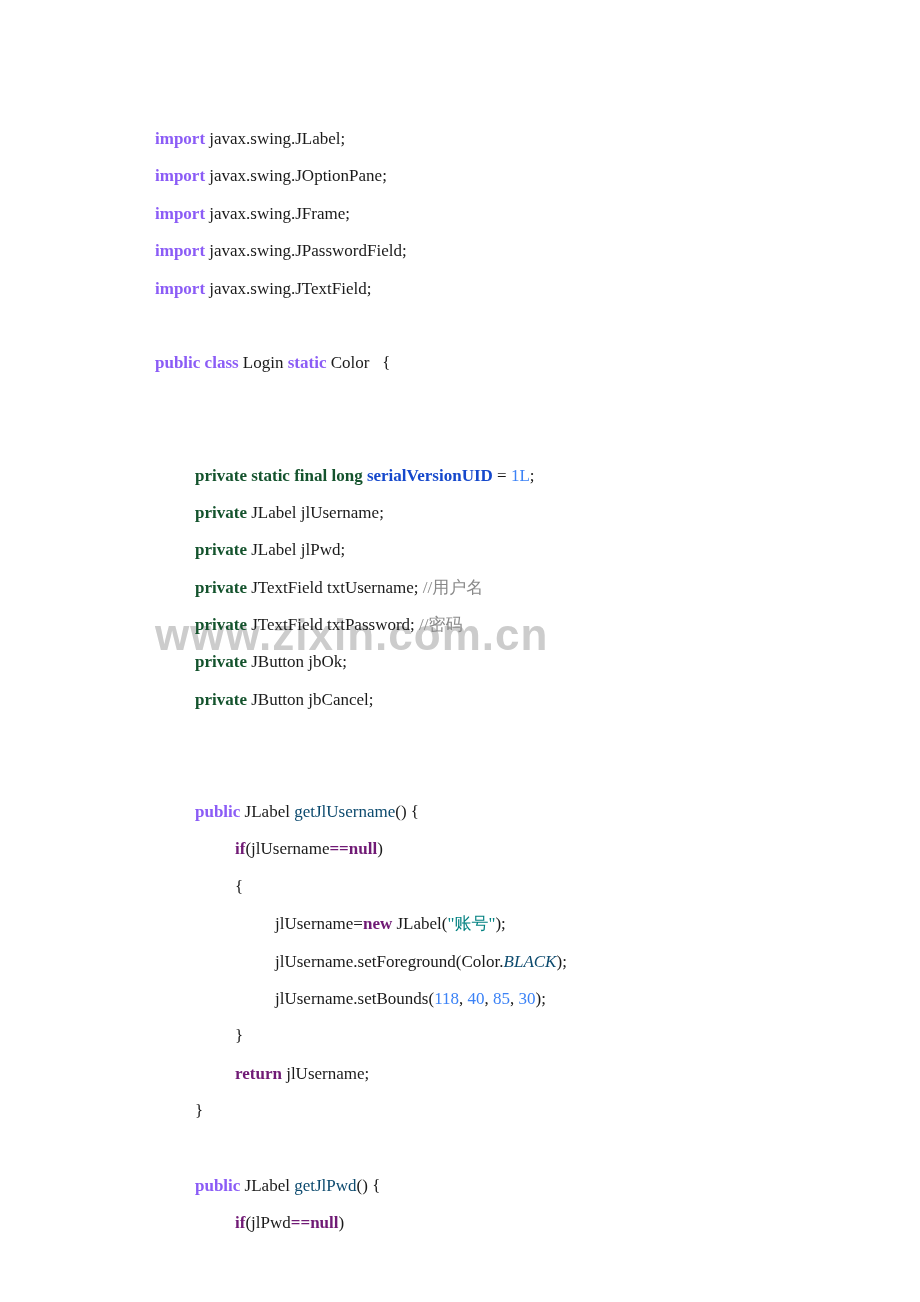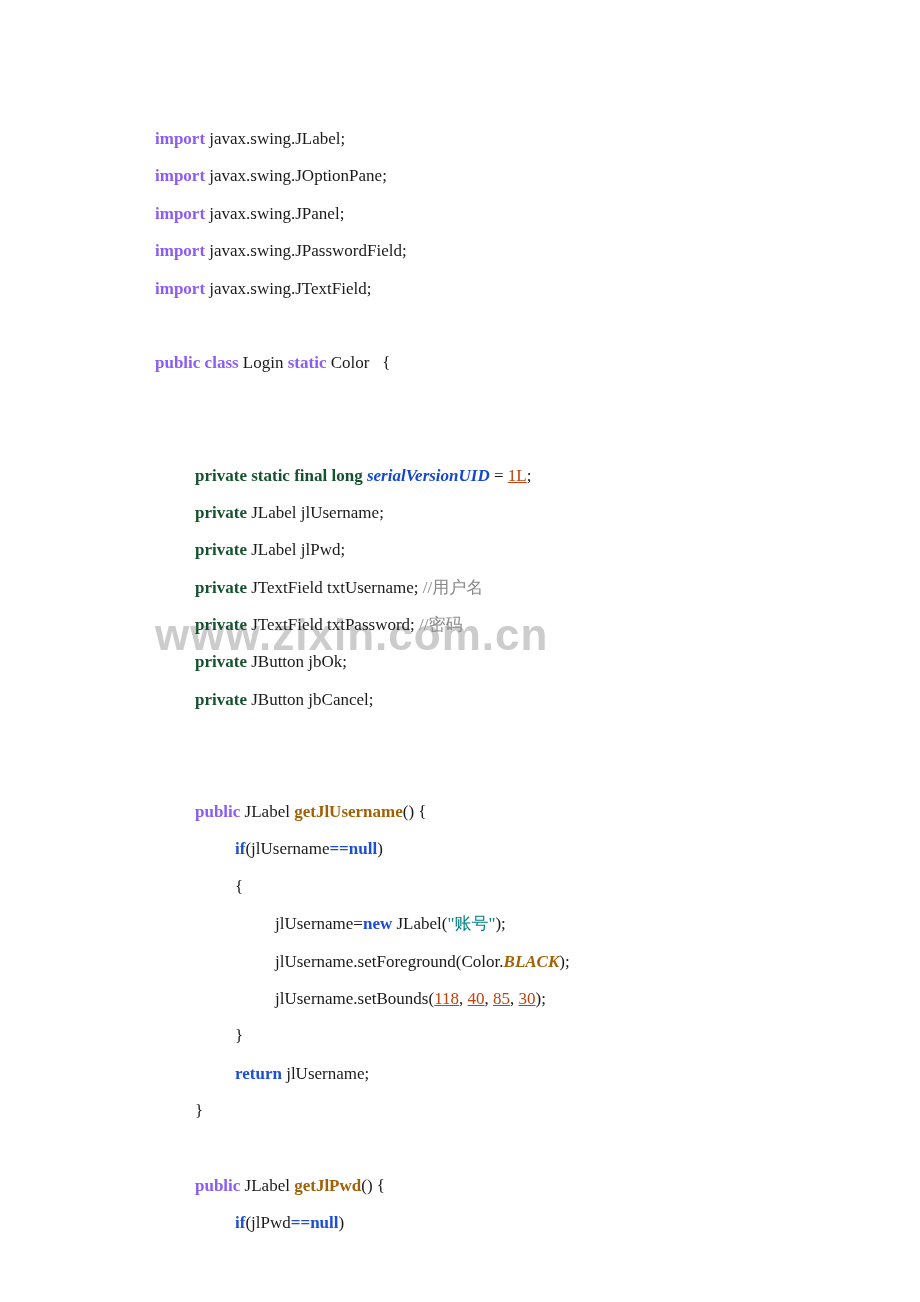--- a/index.html
+++ b/index.html
@@ -11,26 +11,26 @@
   font-size: 17px;
   padding: 120px 155px 0 155px;
   position: relative;
 }
 .line {
   line-height: 2.2;
   white-space: pre;
 }
 .kw-orange { color: #8b5cf6; font-weight: bold; }
 .kw-brown { color: #14532d; font-weight: bold; }
-.method-teal { color: #a16207; font-weight: bold; }
-.field-blueit { color: #1548cc; font-style: italic; font-weight: bold; }
-.field-const { color: #a16207; font-style: italic; font-weight: bold; }
-.num-teal { color: #c2410c; text-decoration: underline; }
+.method-teal { color: #0c4a6e; font-weight: normal; }
+.field-blueit { color: #1548cc; font-weight: bold; }
+.field-const { color: #0c4a6e; font-style: italic; font-weight: normal; }
+.num-teal { color: #3b82f6; }
 .str-teal { color: #008080; }
-.op-red { color: #1d4ed8; font-weight: bold; font-family: Liberation Serif, serif; }
+.op-red { color: #701a75; font-weight: bold; font-family: Liberation Serif, serif; }
 .comment { color: #888888; }
 .plain { color: #1a1a1a; }
 .indent1 { padding-left: 40px; }
 .indent2 { padding-left: 80px; }
 .indent3 { padding-left: 120px; }
 .watermark {
   position: absolute;
   top: 610px;
   left: 155px;
   font-size: 44px;
@@ -43,21 +43,21 @@
 </style>
 </head>
 <body>
 
 <div class="watermark">www.zixin.com.cn</div>
 
 <div class="line"><span class="kw-orange">import</span><span class="plain"> </span><span class="plain">javax.swing</span><span class="plain">.</span><span class="plain">JLabel</span><span class="plain">;</span></div>
 
 <div class="line"><span class="kw-orange">import</span><span class="plain"> </span><span class="plain">javax.swing</span><span class="plain">.</span><span class="plain">JOptionPane</span><span class="plain">;</span></div>
 
-<div class="line"><span class="kw-orange">import</span><span class="plain"> </span><span class="plain">javax.swing</span><span class="plain">.</span><span class="plain">JPanel</span><span class="plain">;</span></div>
+<div class="line"><span class="kw-orange">import</span><span class="plain"> </span><span class="plain">javax.swing</span><span class="plain">.</span><span class="plain">JFrame</span><span class="plain">;</span></div>
 
 <div class="line"><span class="kw-orange">import</span><span class="plain"> </span><span class="plain">javax.swing</span><span class="plain">.</span><span class="plain">JPasswordField</span><span class="plain">;</span></div>
 
 <div class="line"><span class="kw-orange">import</span><span class="plain"> </span><span class="plain">javax.swing</span><span class="plain">.</span><span class="plain">JTextField</span><span class="plain">;</span></div>
 
 <div class="line">&nbsp;</div>
 
 <div class="line"><span class="kw-orange">public</span><span class="plain"> </span><span class="kw-orange">class</span><span class="plain"> </span><span class="plain">Login</span><span class="plain"> </span><span class="kw-orange">static</span><span class="plain"> </span><span class="plain">Color</span><span class="plain">   </span><span class="plain">{</span></div>
 
 <div class="line">&nbsp;</div>

